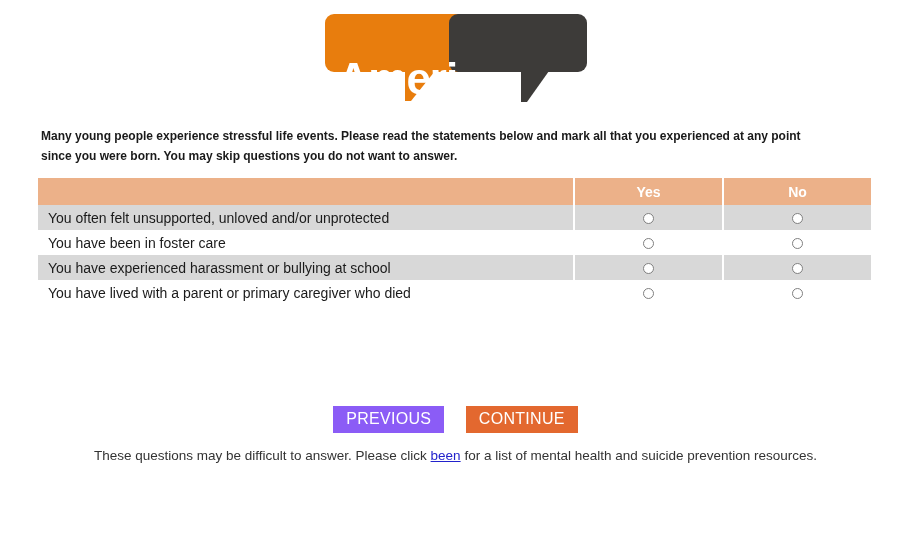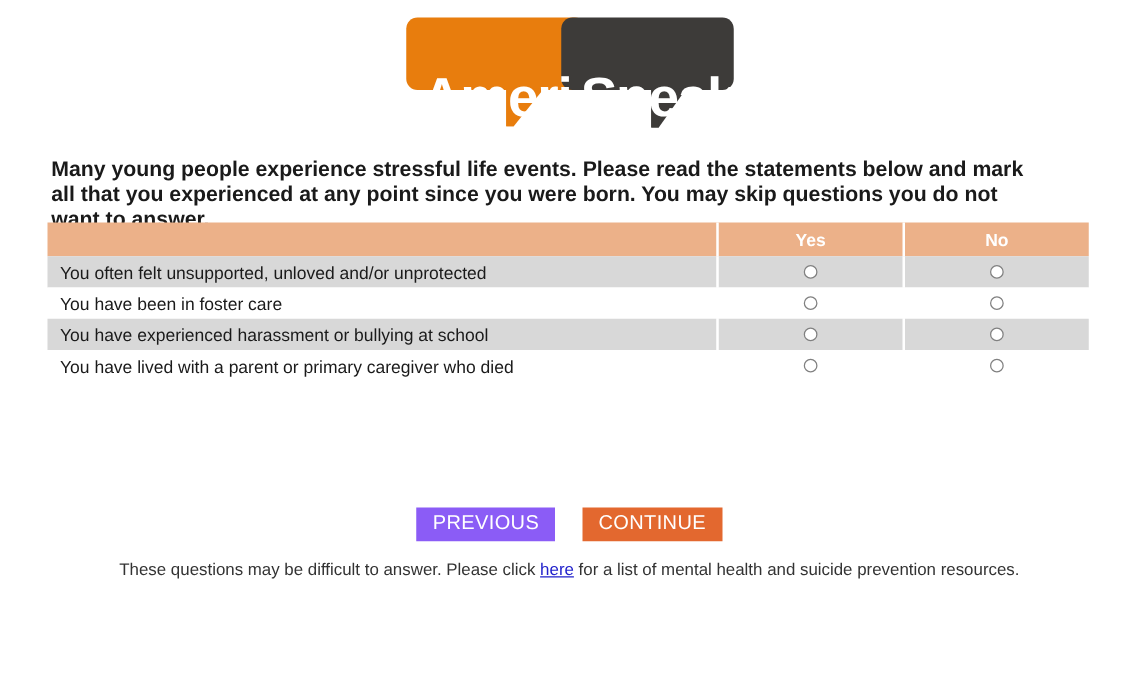--- a/index.html
+++ b/index.html
@@ -84,21 +84,21 @@
     left: 140px;
     z-index: 4;
   }
 
   
   .intro {
     position: absolute;
     left: 41px;
     top: 126px;
     width: 790px;
-    font-size: 17px;
+    font-size: 12px;
     font-weight: bold;
     line-height: 20px;
     color: #1a1a1a;
   }
 
   
   .grid {
     position: absolute;
     left: 38px;
     top: 178px;
@@ -206,21 +206,20 @@
 </head>
 <body>
 
 <div class="logo-wrap">
   <div class="logo">
     <div class="bubble bubble-ameri"></div>
     <div class="tail tail-ameri"></div>
     <div class="bubble bubble-speak"></div>
     <div class="tail tail-speak"></div>
     <span class="logo-text logo-ameri">Ameri</span>
-    <span class="logo-text logo-speak">Speak</span>
   </div>
 </div>
 
 <div class="intro">Many young people experience stressful life events. Please read the statements below and mark all that you experienced at any point since you were born. You may skip questions you do not want to answer.</div>
 
 <table class="grid">
   <thead>
     <tr>
       <th class="col-stmt"></th>
       <th class="col-opt">Yes</th>
@@ -250,14 +249,14 @@
     </tr>
   </tbody>
 </table>
 
 <div class="buttons">
   <button class="btn btn-prev">PREVIOUS</button>
   <button class="btn btn-cont">CONTINUE</button>
 </div>
 
 <div class="footer">
-  <span>These questions may be difficult to answer. Please click </span><a href="#">here</a><span> for a list of mental health and suicide prevention resources.</span>
+  <span>These questions may be difficult to answer. Please click </span><a href="#">been</a><span> for a list of mental health and suicide prevention resources.</span>
 </div>
 
 </body></html>

